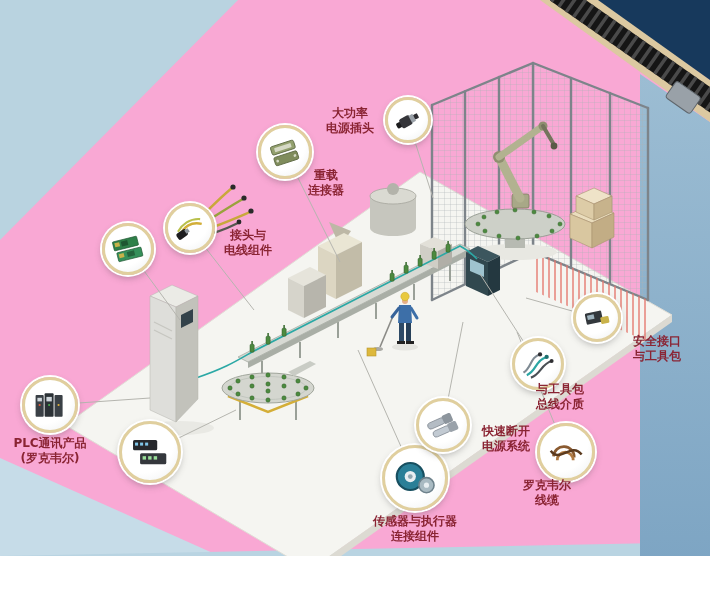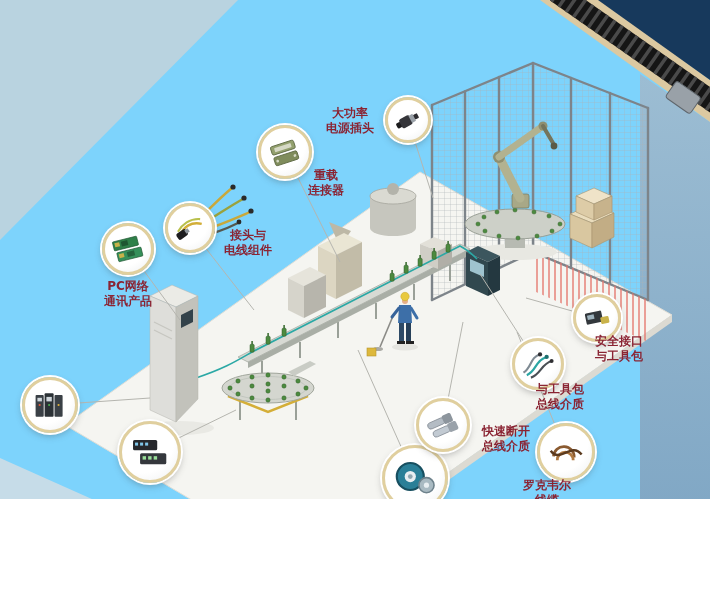--- a/index.html
+++ b/index.html
@@ -1,16 +1,16 @@
 <!DOCTYPE html>
 <html><head>
 <meta charset="utf-8">
 <style>
   html,body{margin:0;padding:0;background:#fff;}
-  #stage{position:relative;width:710px;height:499px;background:#7dd3fc;overflow:hidden;
+  #stage{position:relative;width:710px;height:556px;background:#f9a8d4;overflow:hidden;
          font-family:"DejaVu Sans","Liberation Sans",sans-serif;}
   #scene{position:absolute;left:0;top:0;}
   .bubble{position:absolute;border-radius:50%;box-sizing:border-box;
           background:radial-gradient(circle at 35% 30%,#ffffff 60%,#edeff0);
           border:3px solid #e0cf9e;
           box-shadow:0 0 0 2px #fff,0 3px 7px rgba(60,60,60,.35);
           display:flex;align-items:center;justify-content:center;}
   .bubble svg{width:72%;height:72%;}
   .label{position:absolute;font-size:12px;font-weight:700;line-height:1.25;
          color:#8a2433;text-align:center;white-space:pre-line;}
@@ -27,21 +27,21 @@
   .b11{left:537px;top:423px;width:58px;height:58px}
   .l1{left:318px;top:106px;width:64px}
   .l2{left:298px;top:168px;width:56px}
   .l3{left:217px;top:228px;width:62px}
   .l4{left:86px;top:279px;width:84px}
   .l5{left:2px;top:436px;width:96px}
   .l6{left:100px;top:487px;width:100px}
   .l7{left:360px;top:514px;width:110px}
   .l8{left:478px;top:424px;width:56px}
   .l9{left:528px;top:382px;width:64px}
-  .l10{left:588px;top:334px;width:62px}
+  .l10{left:626px;top:334px;width:62px}
   .l11{left:507px;top:478px;width:80px}
 </style>
 </head>
 <body>
 
 <div id="stage">
 
   <svg id="scene" width="710" height="600" viewBox="0 0 710 600">
     <defs>
       <linearGradient id="bandblue" x1="0" y1="0" x2="0" y2="1">
@@ -304,35 +304,35 @@
         <g transform="rotate(-14 20 20)">
       <rect x="4" y="8" width="30" height="11" rx="1" fill="#2f8049" stroke="#1e5631" stroke-width="0.8"></rect>
       <rect x="6" y="10" width="6" height="5" fill="#c8b24a"></rect>
           <rect x="14" y="10" width="8" height="6" fill="#1e5631"></rect>
       <rect x="6" y="22" width="30" height="11" rx="1" fill="#35905a" stroke="#1e5631" stroke-width="0.8"></rect>
       <rect x="8" y="24" width="6" height="5" fill="#c8b24a"></rect>
           <rect x="18" y="24" width="9" height="6" fill="#24633c"></rect>
     </g>
       </svg>
   </div>
-  <div class="label l4">PC网络
-通讯产品</div>
 
   <div class="bubble b5">
     <svg viewBox="0 0 40 40">
       <rect x="4" y="9" width="9" height="24" rx="1" fill="#3a4046"></rect>
       <rect x="14" y="7" width="10" height="26" rx="1" fill="#2b3136"></rect>
       <rect x="25" y="9" width="9" height="24" rx="1" fill="#3a4046"></rect>
       <rect x="6" y="12" width="5" height="4" fill="#cfd6db"></rect>
       <rect x="16" y="11" width="6" height="5" fill="#cfd6db"></rect>
       <circle cx="8.5" cy="20" r="1.2" fill="#e05a3a"></circle>
         <circle cx="19" cy="20" r="1.2" fill="#49b04f"></circle>
         <circle cx="29.5" cy="20" r="1.2" fill="#e0b13a"></circle>
     </svg>
   </div>
+  <div class="label l5">PLC通讯产品
+(罗克韦尔)</div>
 
   <div class="bubble b6">
     <svg viewBox="0 0 40 40">
       <rect x="3" y="8" width="24" height="10" rx="1.5" fill="#26282c"></rect>
       <rect x="5" y="10.5" width="3" height="3" fill="#7fc5e8"></rect>
         <rect x="10" y="10.5" width="3" height="3" fill="#7fc5e8"></rect>
         <rect x="15" y="10.5" width="3" height="3" fill="#7fc5e8"></rect>
       <rect x="10" y="21" width="26" height="11" rx="1.5" fill="#34373c"></rect>
       <rect x="12.5" y="24" width="3.4" height="3.4" fill="#9adf9a"></rect>
         <rect x="18" y="24" width="3.4" height="3.4" fill="#9adf9a"></rect>
@@ -342,33 +342,35 @@
 
   <div class="bubble b7">
     <svg viewBox="0 0 40 40">
       <circle cx="16" cy="19" r="12.5" fill="#2a7f97" stroke="#174f60" stroke-width="2"></circle>
       <circle cx="16" cy="19" r="5.2" fill="#e8eef1"></circle>
       <circle cx="16" cy="19" r="2.2" fill="#8fa7b0"></circle>
       <circle cx="31" cy="27" r="7" fill="#a9bac2" stroke="#6e828c" stroke-width="1.5"></circle>
       <circle cx="31" cy="27" r="2.4" fill="#e8eef1"></circle>
     </svg>
   </div>
+  <div class="label l7">传感器与执行器
+连接组件</div>
 
   <div class="bubble b8">
     <svg viewBox="0 0 40 40">
         <g transform="rotate(-24 20 20)">
       <rect x="3" y="11" width="21" height="7.5" rx="3.5" fill="#b4bcc4" stroke="#7c848c" stroke-width="0.8"></rect>
       <rect x="22" y="9.5" width="11" height="10.5" rx="2" fill="#8d959d"></rect>
       <rect x="5" y="22" width="21" height="7.5" rx="3.5" fill="#c2cad2" stroke="#7c848c" stroke-width="0.8"></rect>
       <rect x="24" y="20.5" width="11" height="10.5" rx="2" fill="#9aa2aa"></rect>
     </g>
       </svg>
   </div>
   <div class="label l8">快速断开
-总线介质</div>
+电源系统</div>
 
   <div class="bubble b9">
     <svg viewBox="0 0 40 40">
       <path d="M3 31 C 13 25, 11 12, 23 9" stroke="#7f8a93" stroke-width="2.6" fill="none"></path>
       <path d="M7 34 C 19 29, 17 16, 31 12" stroke="#2ca6a4" stroke-width="2.6" fill="none"></path>
       <path d="M12 37 C 24 33, 24 21, 37 17" stroke="#4a4f54" stroke-width="2.6" fill="none"></path>
       <circle cx="23" cy="9" r="2.6" fill="#2f2f33"></circle>
         <circle cx="31" cy="12" r="2.6" fill="#1d6f6e"></circle>
         <circle cx="37" cy="17" r="2.4" fill="#2f2f33"></circle>
     </svg>

